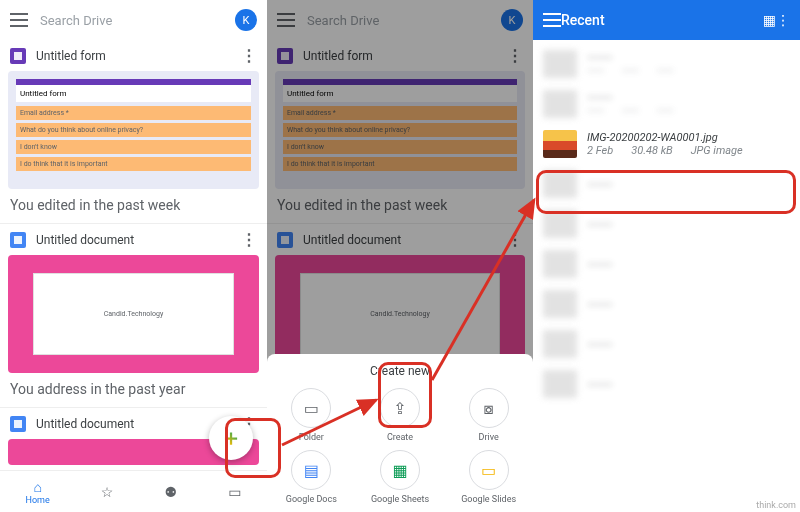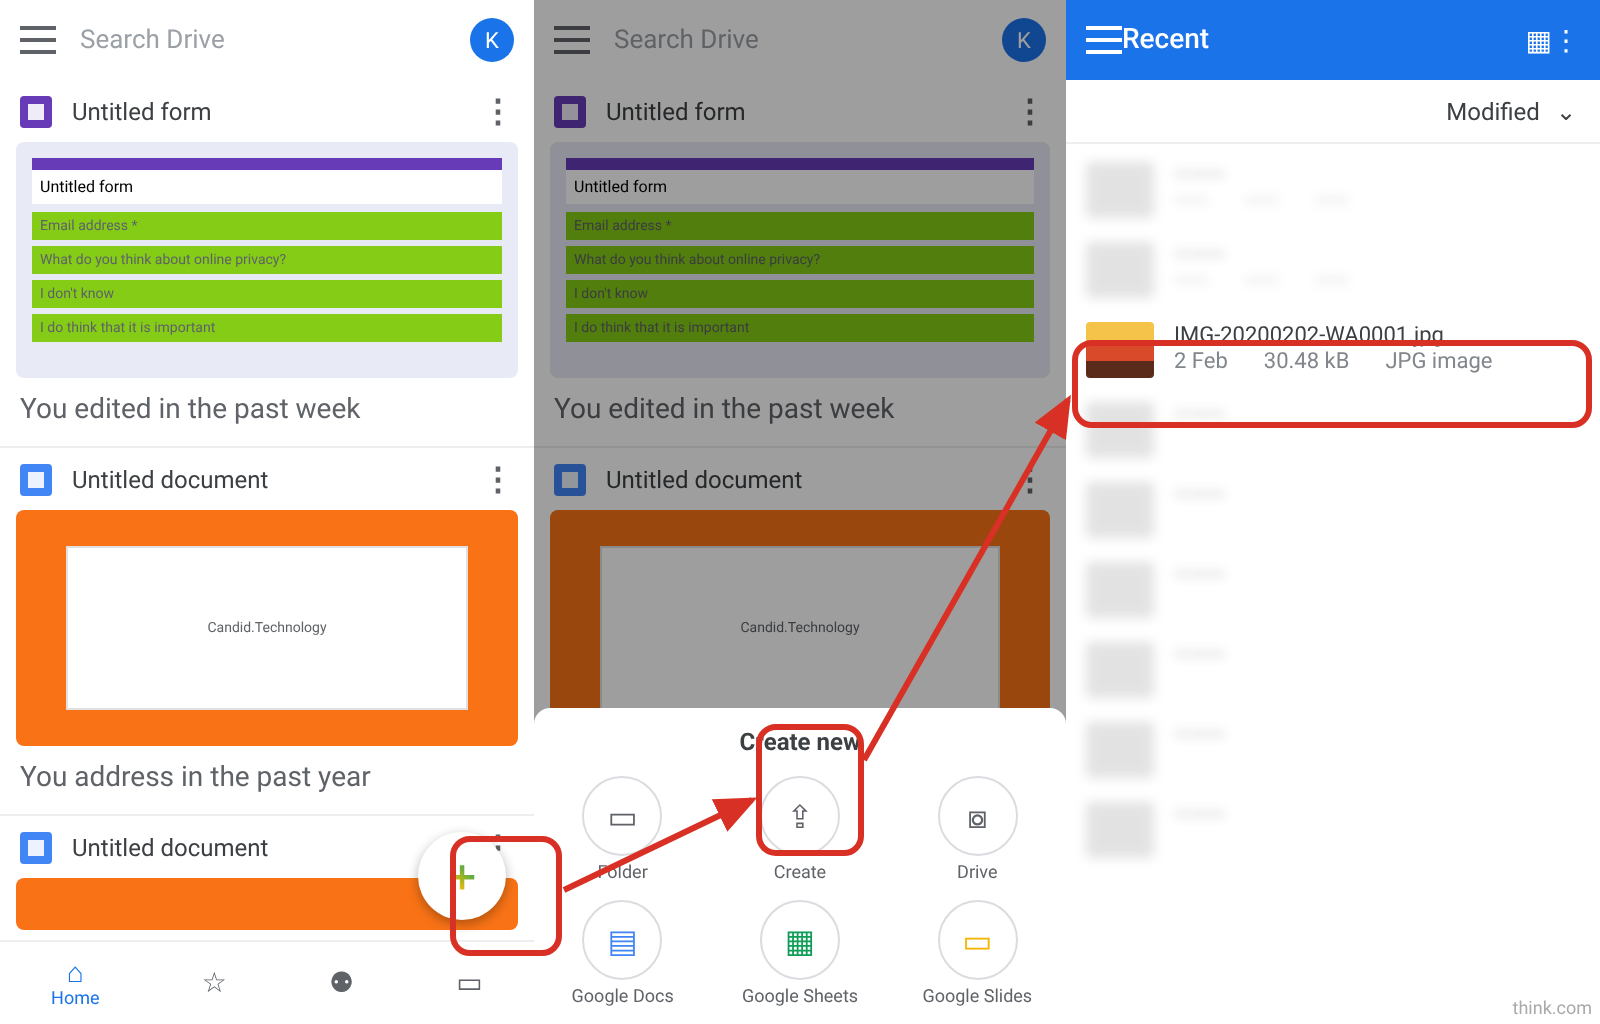--- a/index.html
+++ b/index.html
@@ -18,57 +18,57 @@
   .avatar { width: 22px; height: 22px; border-radius: 50%; background: #1a73e8; color: #fff; font-size: 11px; display: flex; align-items: center; justify-content: center; }
 
   
   .card-head { display: flex; align-items: center; padding: 6px 10px; gap: 10px; }
   .doc-icon { width: 16px; height: 16px; border-radius: 2px; display: flex; align-items: center; justify-content: center; }
   .ic-form { background: #673ab7; }
   .ic-doc { background: #4285f4; }
   .doc-icon::after { content: ""; width: 8px; height: 8px; background: #fff; opacity: .9; }
   .card-title { flex: 1; font-size: 12px; color: #3c4043; }
   .more { font-size: 16px; color: #5f6368; font-weight: bold; }
-  .preview { margin: 0 8px 4px 8px; border-radius: 4px; background: #f97316; height: 118px; display: flex; align-items: center; justify-content: center; overflow: hidden; }
+  .preview { margin: 0 8px 4px 8px; border-radius: 4px; background: #ec4899; height: 118px; display: flex; align-items: center; justify-content: center; overflow: hidden; }
   .form-prev { background: #e8eaf6; padding: 8px; display: block; }
   .form-prev .fp-title { background: #fff; border-top: 6px solid #673ab7; font-size: 8px; padding: 4px; margin-bottom: 4px; }
-  .form-prev .fp-row { background: #84cc16; font-size: 7px; color: #5f6368; padding: 3px 4px; margin-bottom: 3px; }
+  .form-prev .fp-row { background: #fdba74; font-size: 7px; color: #5f6368; padding: 3px 4px; margin-bottom: 3px; }
   .doc-prev { background: #fff; width: 80%; height: 70%; border: 1px solid #e0e0e0; display: flex; align-items: center; justify-content: center; font-size: 7px; color: #5f6368; }
   .meta { font-size: 14px; color: #5f6368; padding: 4px 10px 10px 10px; }
   .sep { border-top: 1px solid #eee; }
 
   
   .botnav { position: absolute; bottom: 0; left: 0; right: 0; height: 42px; background: #fff; border-top: 1px solid #eee; display: flex; justify-content: space-around; align-items: center; }
   .botnav .nv { display: flex; flex-direction: column; align-items: center; font-size: 9px; color: #5f6368; }
   .botnav .nv.active { color: #1a73e8; }
   .nv .ico { font-size: 14px; }
 
   
   .fab { position: absolute; right: 14px; bottom: 52px; width: 44px; height: 44px; border-radius: 50%; background: #fff; box-shadow: 0 2px 6px rgba(0,0,0,.3); display: flex; align-items: center; justify-content: center; }
   .fab-plus { font-size: 22px; font-weight: bold; background: linear-gradient(45deg,#ea4335,#fbbc04,#34a853,#4285f4); -webkit-background-clip: text; color: transparent; }
 
   
   .dim { position: absolute; inset: 0; background: rgba(0,0,0,.38); }
   .sheet { position: absolute; left: 0; right: 0; bottom: 0; background: #fff; border-radius: 8px 8px 0 0; padding: 10px 0 8px 0; }
-  .sheet h4 { text-align: center; font-size: 12px; font-weight: 700; color: #3c4043; margin-bottom: 10px; }
+  .sheet h4 { text-align: center; font-size: 12px; font-weight: 400; color: #3c4043; margin-bottom: 10px; }
   .grid { display: grid; grid-template-columns: repeat(3,1fr); row-gap: 8px; }
   .act { display: flex; flex-direction: column; align-items: center; gap: 4px; }
   .act .circ { width: 40px; height: 40px; border: 1px solid #dadce0; border-radius: 50%; display: flex; align-items: center; justify-content: center; font-size: 16px; color: #5f6368; }
   .act .lbl { font-size: 9px; color: #5f6368; }
   .circ.docs { color:#4285f4; } .circ.sheets{color:#0f9d58;} .circ.slides{color:#f4b400;}
 
   
   .bluebar { height: 40px; background: #1a73e8; color: #fff; display: flex; align-items: center; padding: 0 10px; }
   .bluebar .burger span { background: #fff; }
   .blue-title { flex:1; font-size: 14px; font-weight: 500; }
   .blue-ico { font-size: 14px; }
   .sortbar { height: 32px; display: flex; align-items: center; justify-content: flex-end; padding: 0 12px; gap: 8px; font-size: 12px; color: #3c4043; border-bottom: 1px solid #eee; }
   .chev { font-size: 12px; }
   .filelist { padding: 4px 0; }
-  .frow { display: flex; align-items: flex-start; padding: 5px 10px; gap: 10px; height: 40px; }
+  .frow { display: flex; align-items: center; padding: 5px 10px; gap: 10px; height: 40px; font-style: italic; }
   .thumb { width: 34px; height: 28px; background: #d0d0d0; border-radius: 2px; }
   .thumb.sunset { background: linear-gradient(#f6c34a 40%, #d94a2a 40% 70%, #5a2a1a 70%); }
   .fmeta .fname { font-size: 11px; color: #3c4043; }
   .fmeta .fsub { font-size: 11px; color: #80868b; display:flex; gap:18px; }
   .blurred { filter: blur(3px); opacity: .6; }
 
   
   .redbox { position: absolute; border: 3px solid #d93025; border-radius: 10px; pointer-events: none; }
   .rb-fab { left: 225px; top: 418px; width: 56px; height: 60px; }
   .rb-upload { left: 378px; top: 362px; width: 54px; height: 66px; }
@@ -217,24 +217,20 @@
   <div class="panel p3">
     <div class="bluebar">
       <div class="burger">
           <span></span>
           <span></span>
           <span></span>
         </div>
       <div class="blue-title">Recent</div>
       <div class="blue-ico">▦</div>
       <div class="blue-ico">⋮</div>
-    </div>
-    <div class="sortbar">
-      <span>Modified</span>
-      <span class="chev">⌄</span>
     </div>
     <div class="filelist">
       <div class="frow blurred">
           <div class="thumb"></div>
           <div class="fmeta">
             <div class="fname">———</div>
             <div class="fsub">
               <span>——</span>
               <span>——</span>
               <span>——</span>

